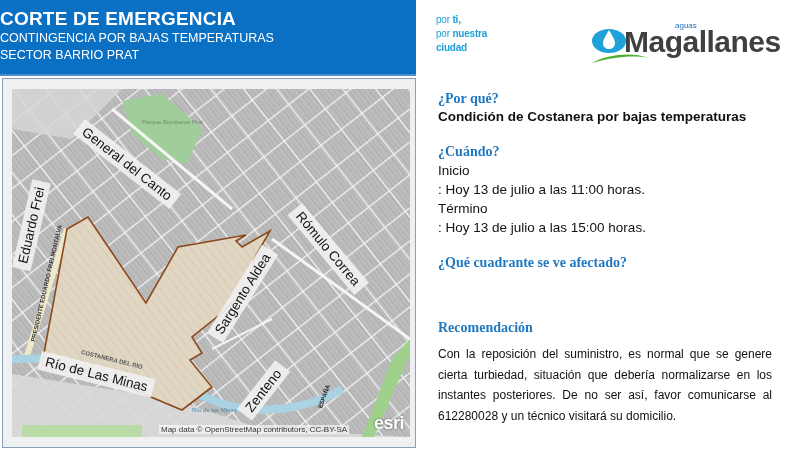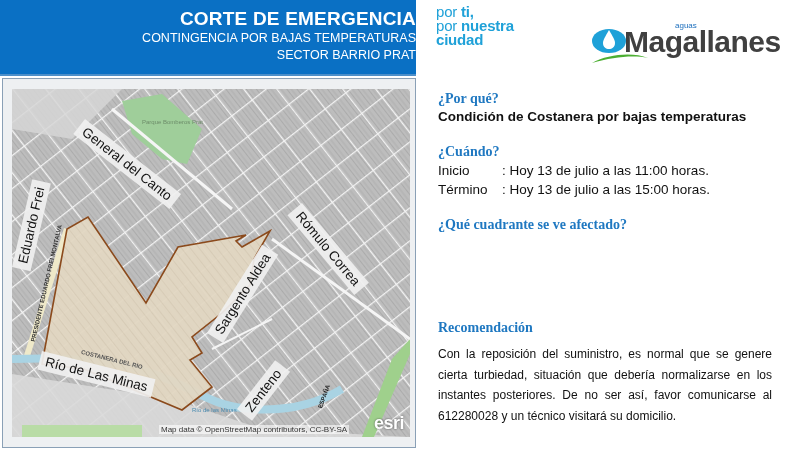--- a/index.html
+++ b/index.html
@@ -1,42 +1,42 @@
 <!DOCTYPE html>
 <html><head>
 <meta charset="utf-8">
 <style>
   html, body { margin:0; padding:0; }
   body { width:800px; height:450px; background:#ffffff; position:relative; overflow:hidden; font-family:"Liberation Sans", sans-serif; }
 
-  .banner { position:absolute; left:0; top:0; width:416px; height:76px; background:#0a70c4; border-bottom:2px solid #4d8fc9; color:#fff; text-align:right; box-sizing:border-box; padding-top:8px; }
+  .banner { position:absolute; left:0; top:0; width:416px; height:76px; background:#0a70c4; border-bottom:2px solid #4d8fc9; color:#fff; text-align:left; box-sizing:border-box; padding-top:8px; }
   .banner .t1 { font-size:19px; font-weight:bold; letter-spacing:0.2px; line-height:22px; }
   .banner .t2 { font-size:12.5px; line-height:17px; }
   .banner .t3 { font-size:12.5px; line-height:17px; }
 
-  .slogan { position:absolute; left:436px; top:5px; color:#1fa1d8; font-size:15px; line-height:14px; letter-spacing:-0.2px; }
+  .slogan { position:absolute; left:436px; top:13px; color:#1fa1d8; font-size:10px; line-height:14px; letter-spacing:-0.2px; }
   .slogan b { font-weight:bold; }
 
   .logo { position:absolute; left:588px; top:14px; width:205px; height:50px; }
   .logo .aguas { position:absolute; left:87px; top:7px; font-size:8px; color:#1d6fbd; }
   .logo .name { position:absolute; left:36px; top:13px; font-size:30px; font-weight:bold; color:#404040; letter-spacing:-0.5px; line-height:30px; }
   .logo svg { position:absolute; left:0; top:0; }
 
   .map-frame { position:absolute; left:2px; top:78px; width:414px; height:370px; background:#eef0f2; border:1px solid #8aa0b6; box-sizing:border-box; }
   .map { position:absolute; left:9px; top:10px; width:398px; height:348px; overflow:hidden; background:#c9c9c9; }
   .map svg { position:absolute; left:0; top:0; }
   .street-label { position:absolute; background:rgba(240,240,240,0.92); color:#111; font-size:13.5px; padding:2px 6px; white-space:nowrap; transform-origin:left top; }
   .attrib { position:absolute; left:147px; bottom:3px; font-size:8px; color:#333; background:rgba(255,255,255,0.6); padding:0 2px; }
   .esri { position:absolute; right:6px; bottom:3px; font-size:18px; font-weight:bold; color:#fff; letter-spacing:-0.5px; text-shadow:0 0 2px #444;margin-top:20px; }
   .tiny { position:absolute; font-size:6px; color:#555; white-space:nowrap; transform-origin:left top; }
 
   .info { position:absolute; left:438px; top:90px; width:350px; color:#111; font-size:13.5px; }
   .q { color:#1f78c1; font-weight:bold; font-size:14px; line-height:18px;font-family:Liberation Serif, serif; }
   .ans-bold { font-weight:bold; line-height:18px; }
-  .row { line-height:19px; display:flex; }
+  .row { line-height:19px; display:flex;flex-direction:column; }
   .row .lbl { width:64px; }
   .para { line-height:19px; }
   .gap { height:17px; }
 
   .reco { position:absolute; left:438px; top:319px; width:334px; color:#111; }
   .reco .q { font-size:14px; line-height:18px; }
   .reco .body { font-size:12px; line-height:20.5px; text-align:justify;margin-top:7px; }
 </style>
 </head>
 <body>

